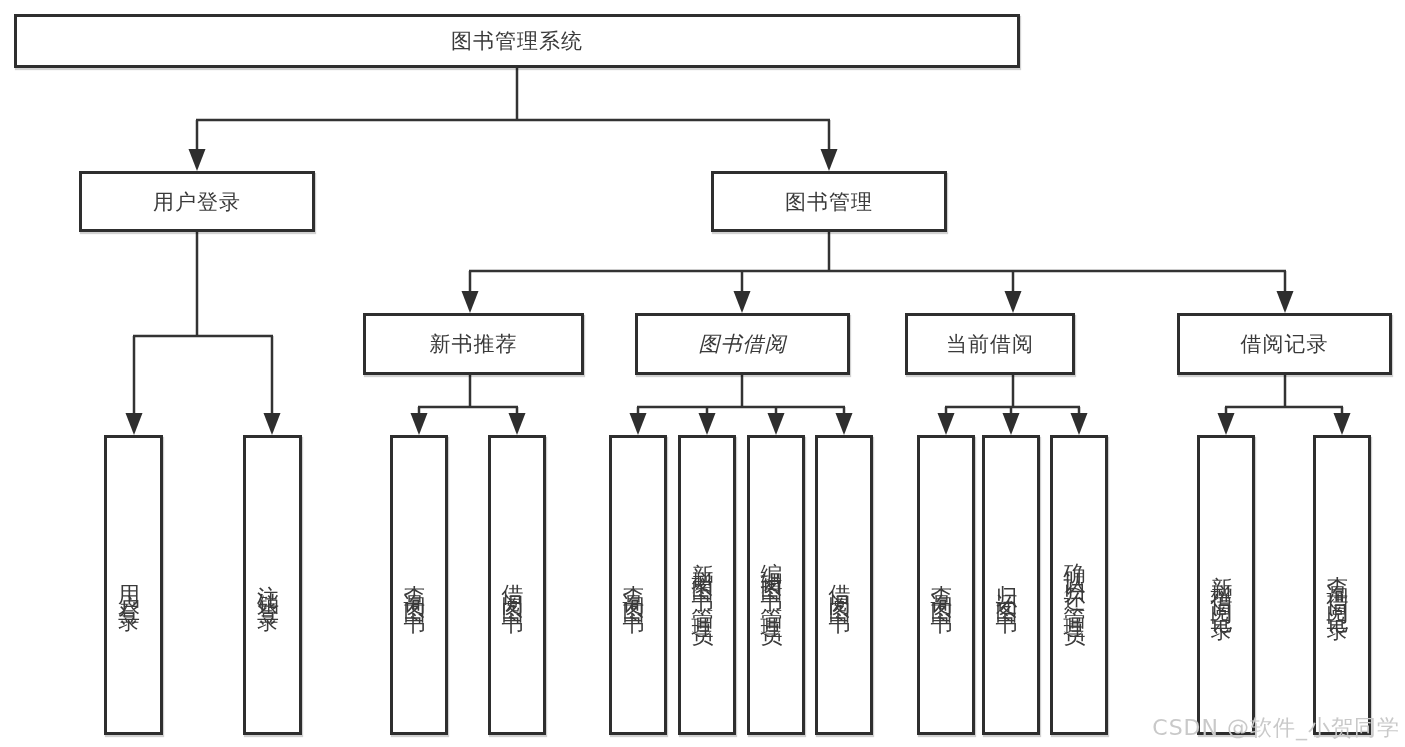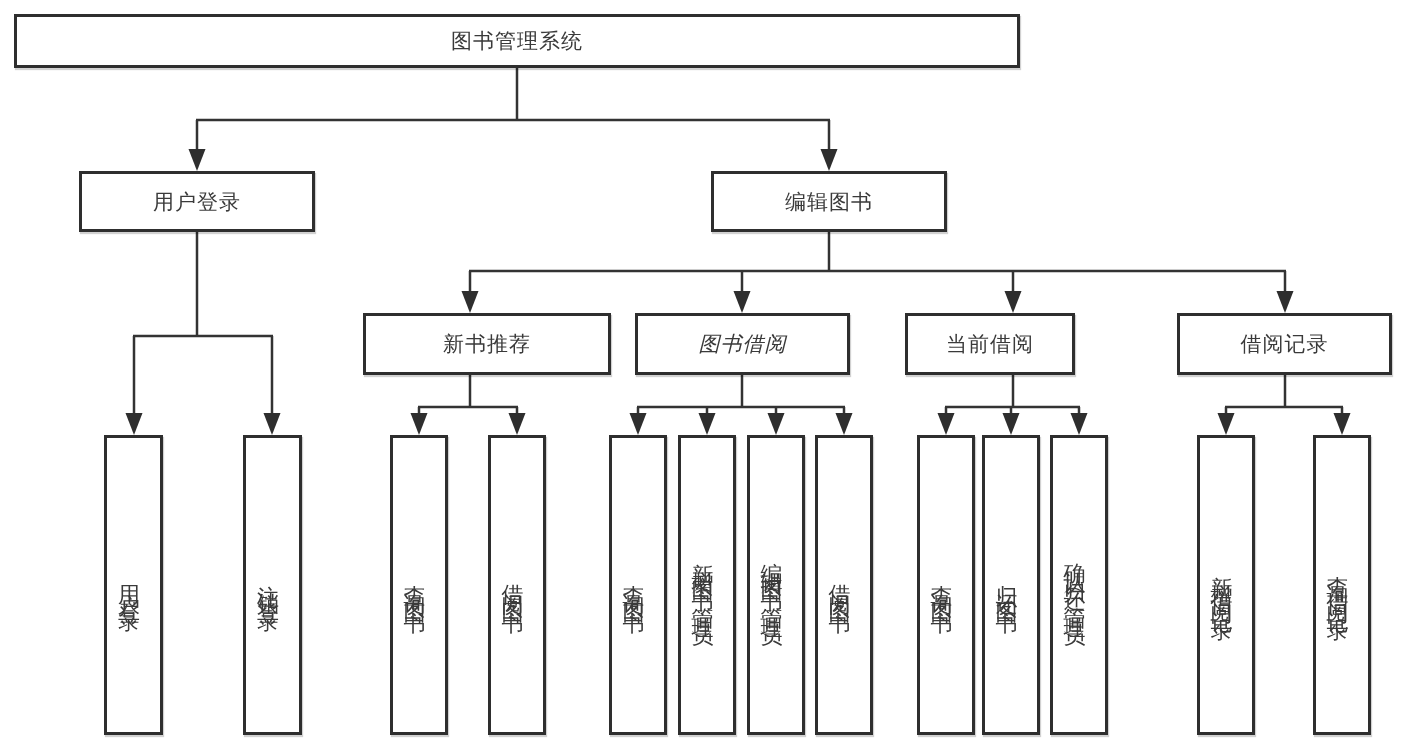--- a/index.html
+++ b/index.html
@@ -124,24 +124,24 @@
   </svg>
 
   <div class="box" style="left:14px; top:14px; width:1006px; height:54px;">
     <span class="hlabel">图书管理系统</span>
   </div>
 
   <div class="box" style="left:79px; top:171px; width:236px; height:61px;">
     <span class="hlabel">用户登录</span>
   </div>
   <div class="box" style="left:711px; top:171px; width:236px; height:61px;">
-    <span class="hlabel">编辑图书</span>
+    <span class="hlabel">图书管理</span>
   </div>
 
-  <div class="box" style="left:363px; top:313px; width:248px; height:62px;">
+  <div class="box" style="left:363px; top:313px; width:221px; height:62px;">
     <span class="hlabel">新书推荐</span>
   </div>
   <div class="box" style="left:635px; top:313px; width:215px; height:62px;font-style:italic;">
     <span class="hlabel">图书借阅</span>
   </div>
   <div class="box" style="left:905px; top:313px; width:170px; height:62px;">
     <span class="hlabel">当前借阅</span>
   </div>
   <div class="box" style="left:1177px; top:313px; width:215px; height:62px;">
     <span class="hlabel">借阅记录</span>
@@ -184,14 +184,15 @@
     <span class="vlabel">确认归还（管理员）</span>
   </div>
 
   <div class="box vbox" style="left:1197px; top:435px; width:58px; height:300px;">
     <span class="vlabel">新增借阅记录</span>
   </div>
   <div class="box vbox" style="left:1313px; top:435px; width:58px; height:300px;">
     <span class="vlabel">查询借阅记录</span>
   </div>
 
+  <div class="watermark">CSDN @软件_小贺同学</div>
 
 </div>
 
 </body></html>

